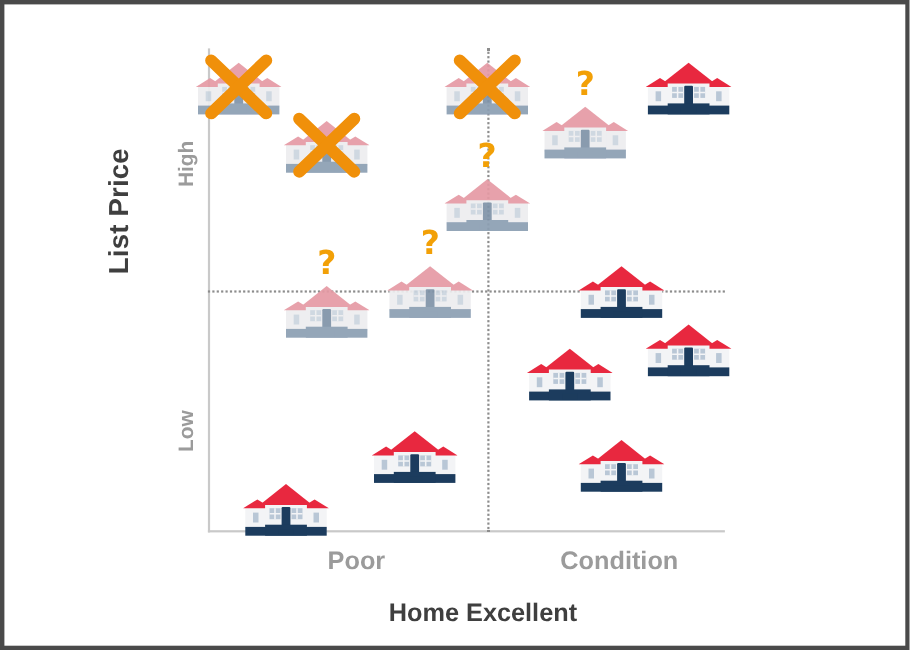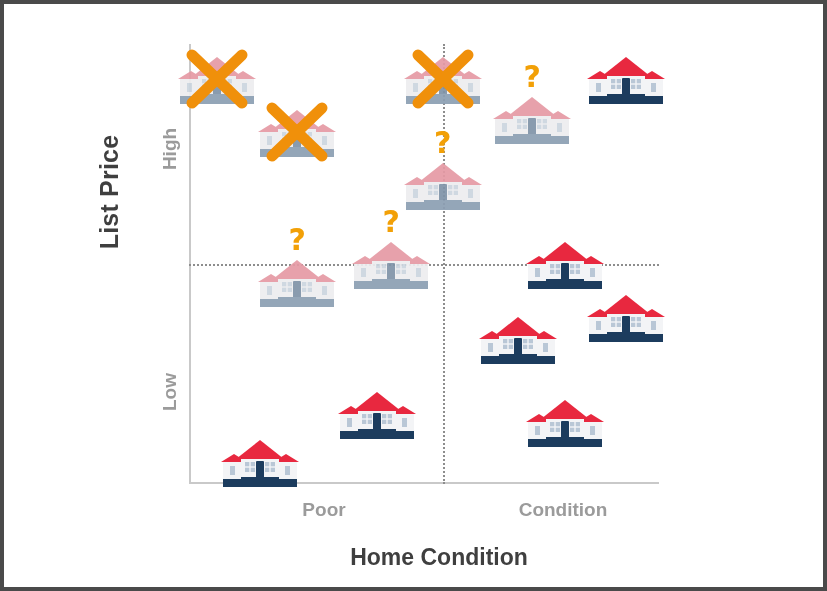--- a/index.html
+++ b/index.html
@@ -72,21 +72,21 @@
     left:435px; top:553px;
     transform:translate(-50%,-50%);
     white-space:nowrap;
     font-size:23px; font-weight:bold; color:#3f3f3f;
   }
   .xtick{
     position:absolute;
     top:506px;
     transform:translate(-50%,-50%);
     white-space:nowrap;
-    font-size:19px; font-weight:bold; color:#9b9b9b;
+    font-size:23px; font-weight:bold; color:#9b9b9b;
   }
   #xtick-poor{ left:320px; }
   #xtick-excellent{ left:559px; }
 
   
   .house{
     position:absolute;
     transform:translate(-50%,-50%);
     line-height:0;
   }
@@ -117,21 +117,21 @@
 <div id="frame">
 
   <div id="ylabel">List Price</div>
 
   <div class="ytick" id="ytick-high">High</div>
   <div class="ytick" id="ytick-low">Low</div>
 
   <div class="xtick" id="xtick-poor">Poor</div>
   <div class="xtick" id="xtick-excellent">Condition</div>
 
-  <div id="xlabel">Home Condition</div>
+  <div id="xlabel">Home Excellent</div>
 
   <div id="plot">
     <div id="y-axis"></div>
     <div id="x-axis"></div>
     <div id="v-divider" style="left: 253.8px;"></div>
     <div id="h-divider" style="top: 220px;"></div>
 
   <div class="house" style="left: 28.2px; top: 35.2px;">
 <svg width="78" height="54" viewBox="0 0 78 54" opacity="0.92">
 

